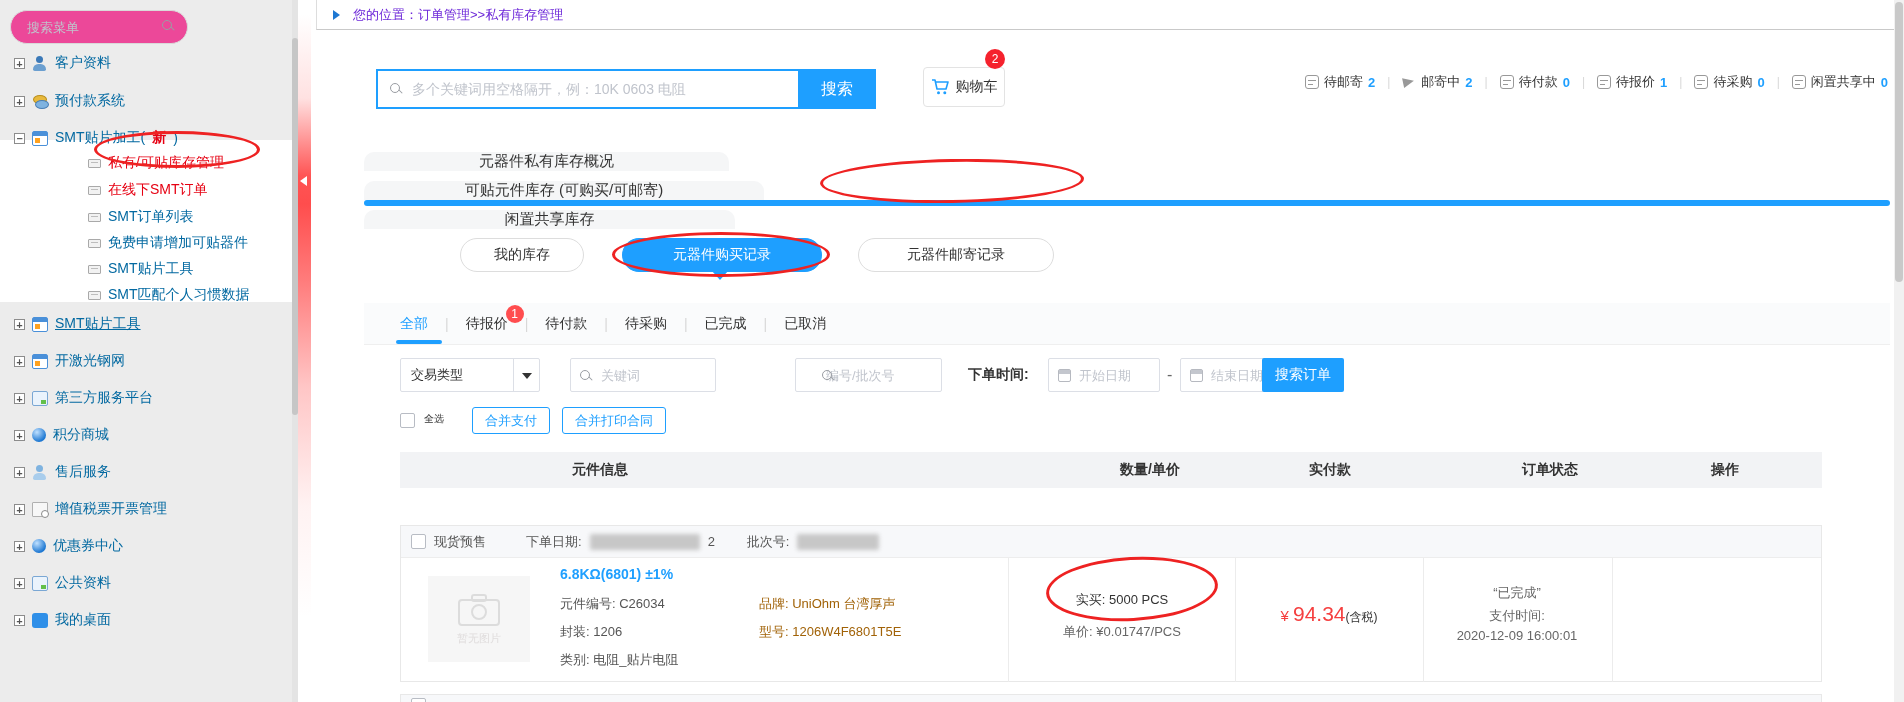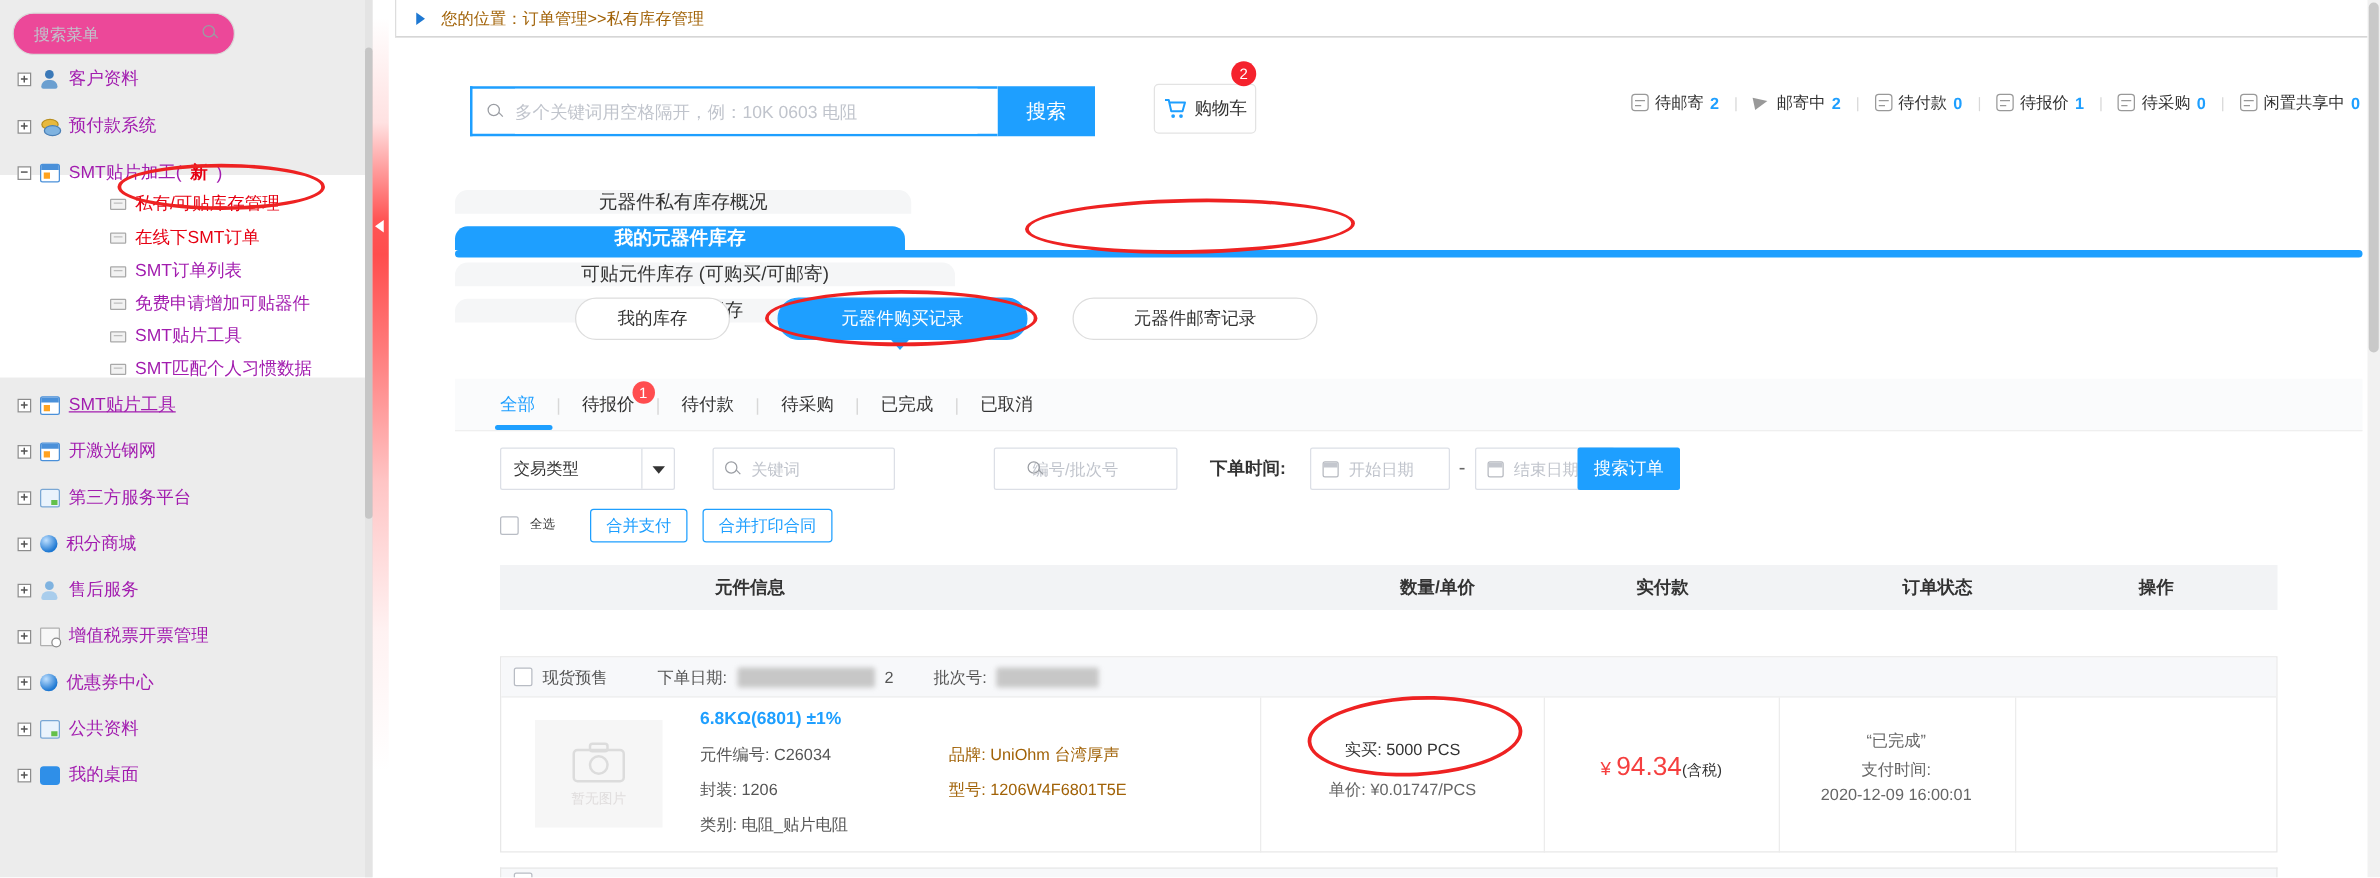--- a/index.html
+++ b/index.html
@@ -7,21 +7,21 @@
   body { position:relative; font-family:"Liberation Sans","DejaVu Sans",sans-serif; background:#fff; overflow:hidden; color:#333; }
 
   
   #sidebar { position:absolute; left:0; top:0; width:298px; height:702px; background:#ececec; }
   #side-white-band { position:absolute; left:0; top:140px; width:298px; height:162px; background:#fff; }
   #side-search { position:absolute; left:10px; top:10px; width:178px; height:34px; background:#ec4899; border:1px solid #d9d9d9; border-radius:17px; }
   #side-search input { position:absolute; left:16px; top:1px; width:130px; height:30px; border:0; outline:none; background:transparent; font-size:13px; color:#333; font-family:inherit; }
   #side-search .mag { position:absolute; right:12px; top:9px; }
   .side-item { position:absolute; left:14px; height:22px; display:flex; align-items:center; gap:7px; cursor:pointer; white-space:nowrap; }
   .side-item.lvl2 { left:88px; }
-  .side-label { font-size:14px; color:#a21caf; }
+  .side-label { font-size:14px; color:#0369a1; }
   .side-label.red { color:#e60012; }
   .side-label.under { text-decoration:underline; }
   .new-tag { color:#e60012; font-size:14px; font-weight:bold; }
   .expand { width:11px; height:11px; border:1px solid #8c8c8c; background:#fff; font:bold 10px/9px "DejaVu Sans Mono",monospace; color:#555; text-align:center; flex:none; }
   #sidebar-scroll-track { position:absolute; left:292px; top:0; width:6px; height:702px; background:#e4e4e4; }
   #sidebar-scroll-thumb { position:absolute; left:0; top:38px; width:6px; height:377px; background:#c6c6c6; border-radius:3px; }
 
   
   .ic { width:16px; height:15px; display:inline-block; position:relative; flex:none; }
   .ic-customer-icon::before,.ic-aftersale-icon::before { content:""; position:absolute; top:0; left:4px; width:7px; height:7px; border-radius:50%; background:#3b79b8; }
@@ -43,21 +43,21 @@
   .ic-desktop-icon::after { content:""; position:absolute; left:3px; bottom:-3px; border:3px solid transparent; border-top-color:#2f8fe8; }
 
   
   #collapse-handle { position:absolute; left:298px; top:0; width:13px; height:702px;
     background:linear-gradient(to bottom, rgba(255,90,90,0) 2%, rgba(255,90,90,.18) 14%, rgba(255,70,70,.92) 25%, #ff4d4d 29%, rgba(255,80,80,.75) 40%, rgba(255,90,90,.35) 55%, rgba(255,90,90,.08) 72%, rgba(255,90,90,0) 88%); cursor:pointer; }
   #collapse-arrow { position:absolute; left:2px; top:176px; width:0; height:0; border:5px solid transparent; border-right:7px solid #fff; border-left:0; }
 
   
   #breadcrumb-bar { position:absolute; left:316px; top:0; width:1578px; height:30px; background:#fff; border-bottom:1px solid #c9c9c9; border-left:1px solid #ddd; }
   #crumb-arrow { position:absolute; left:16px; top:10px; width:0; height:0; border:5px solid transparent; border-left:7px solid #1e78d2; border-right:0; }
-  #breadcrumb-text { position:absolute; left:36px; top:0; line-height:29px; font-size:13px; color:#a16207; }
+  #breadcrumb-text { position:absolute; left:36px; top:0; line-height:29px; font-size:13px; color:#6d28d9; }
 
   
   #search-box { position:absolute; left:376px; top:69px; width:500px; height:40px; display:flex; }
   #search-input-wrap { flex:1; border:2px solid #1e9fff; border-right:0; position:relative; background:#fff; }
   #search-input-wrap .mag { position:absolute; left:12px; top:12px; }
   #search-input { position:absolute; left:34px; top:0; width:370px; height:36px; border:0; outline:none; font-size:14px; font-family:inherit; color:#333; }
   #search-btn { width:78px; background:#1e9fff; color:#fff; font-size:16px; border:0; cursor:pointer; font-family:inherit; }
   #cart-button { position:absolute; left:923px; top:67px; width:82px; height:40px; border:1px solid #e3e3e3; border-radius:4px; background:#fff; display:flex; align-items:center; justify-content:center; gap:5px; font-size:14px; color:#333; cursor:pointer; }
   #cart-badge { position:absolute; left:985px; top:49px; width:20px; height:20px; border-radius:50%; background:#f5222d; color:#fff; font-size:12px; line-height:20px; text-align:center; z-index:5; }
   #status-links { position:absolute; right:16px; top:69px; height:26px; display:flex; align-items:center; font-size:13px; white-space:nowrap; }
@@ -326,23 +326,20 @@
       <span class="lbl">闲置共享中</span>
       <span class="cnt">0</span>
     </span>
   </div>
 
 
 <div id="tabs-row">
     <div class="tab" style="width: 365px;">
       <span>元器件私有库存概况</span>
     </div>
-    <div class="tab active" style="width: 360px;">
-      <span>我的元器件库存</span>
-    </div>
     <div class="tab" style="width: 400px;">
       <span>可贴元件库存 (可购买/可邮寄)</span>
     </div>
     <div class="tab" style="width: 371px;">
       <span>闲置共享库存</span>
     </div>
   </div>
 <div id="tabs-underline"></div>
 
 

